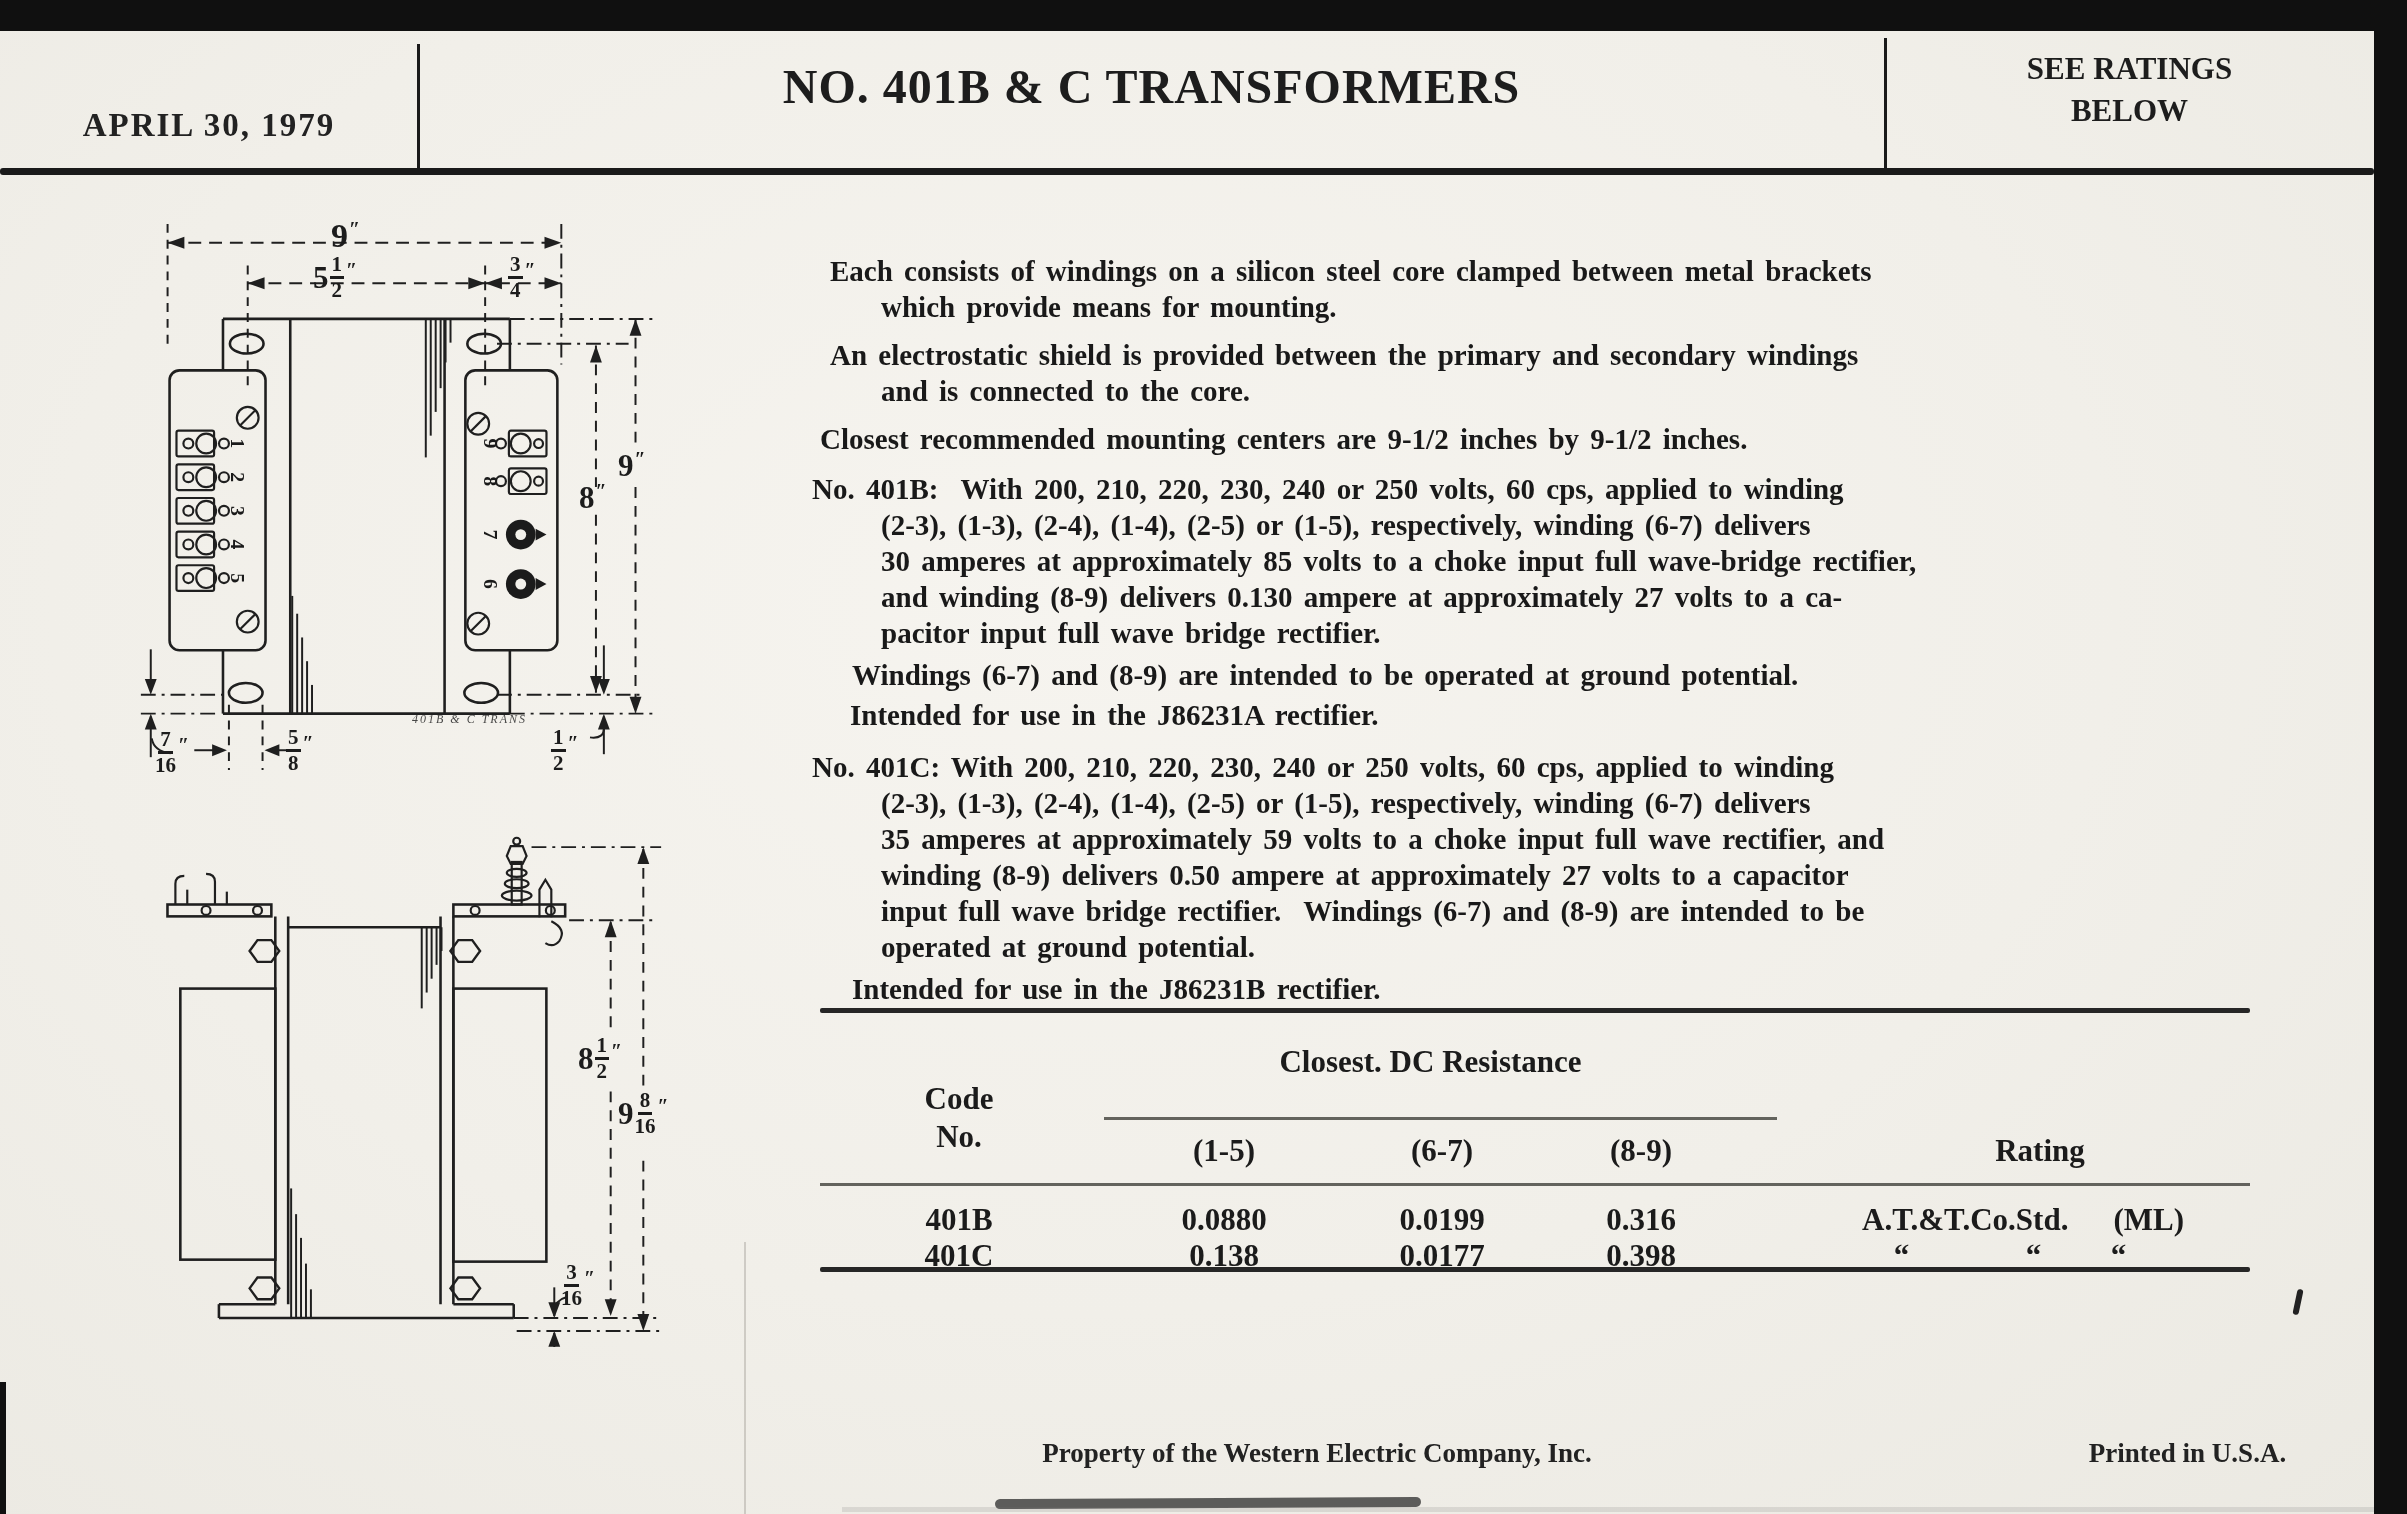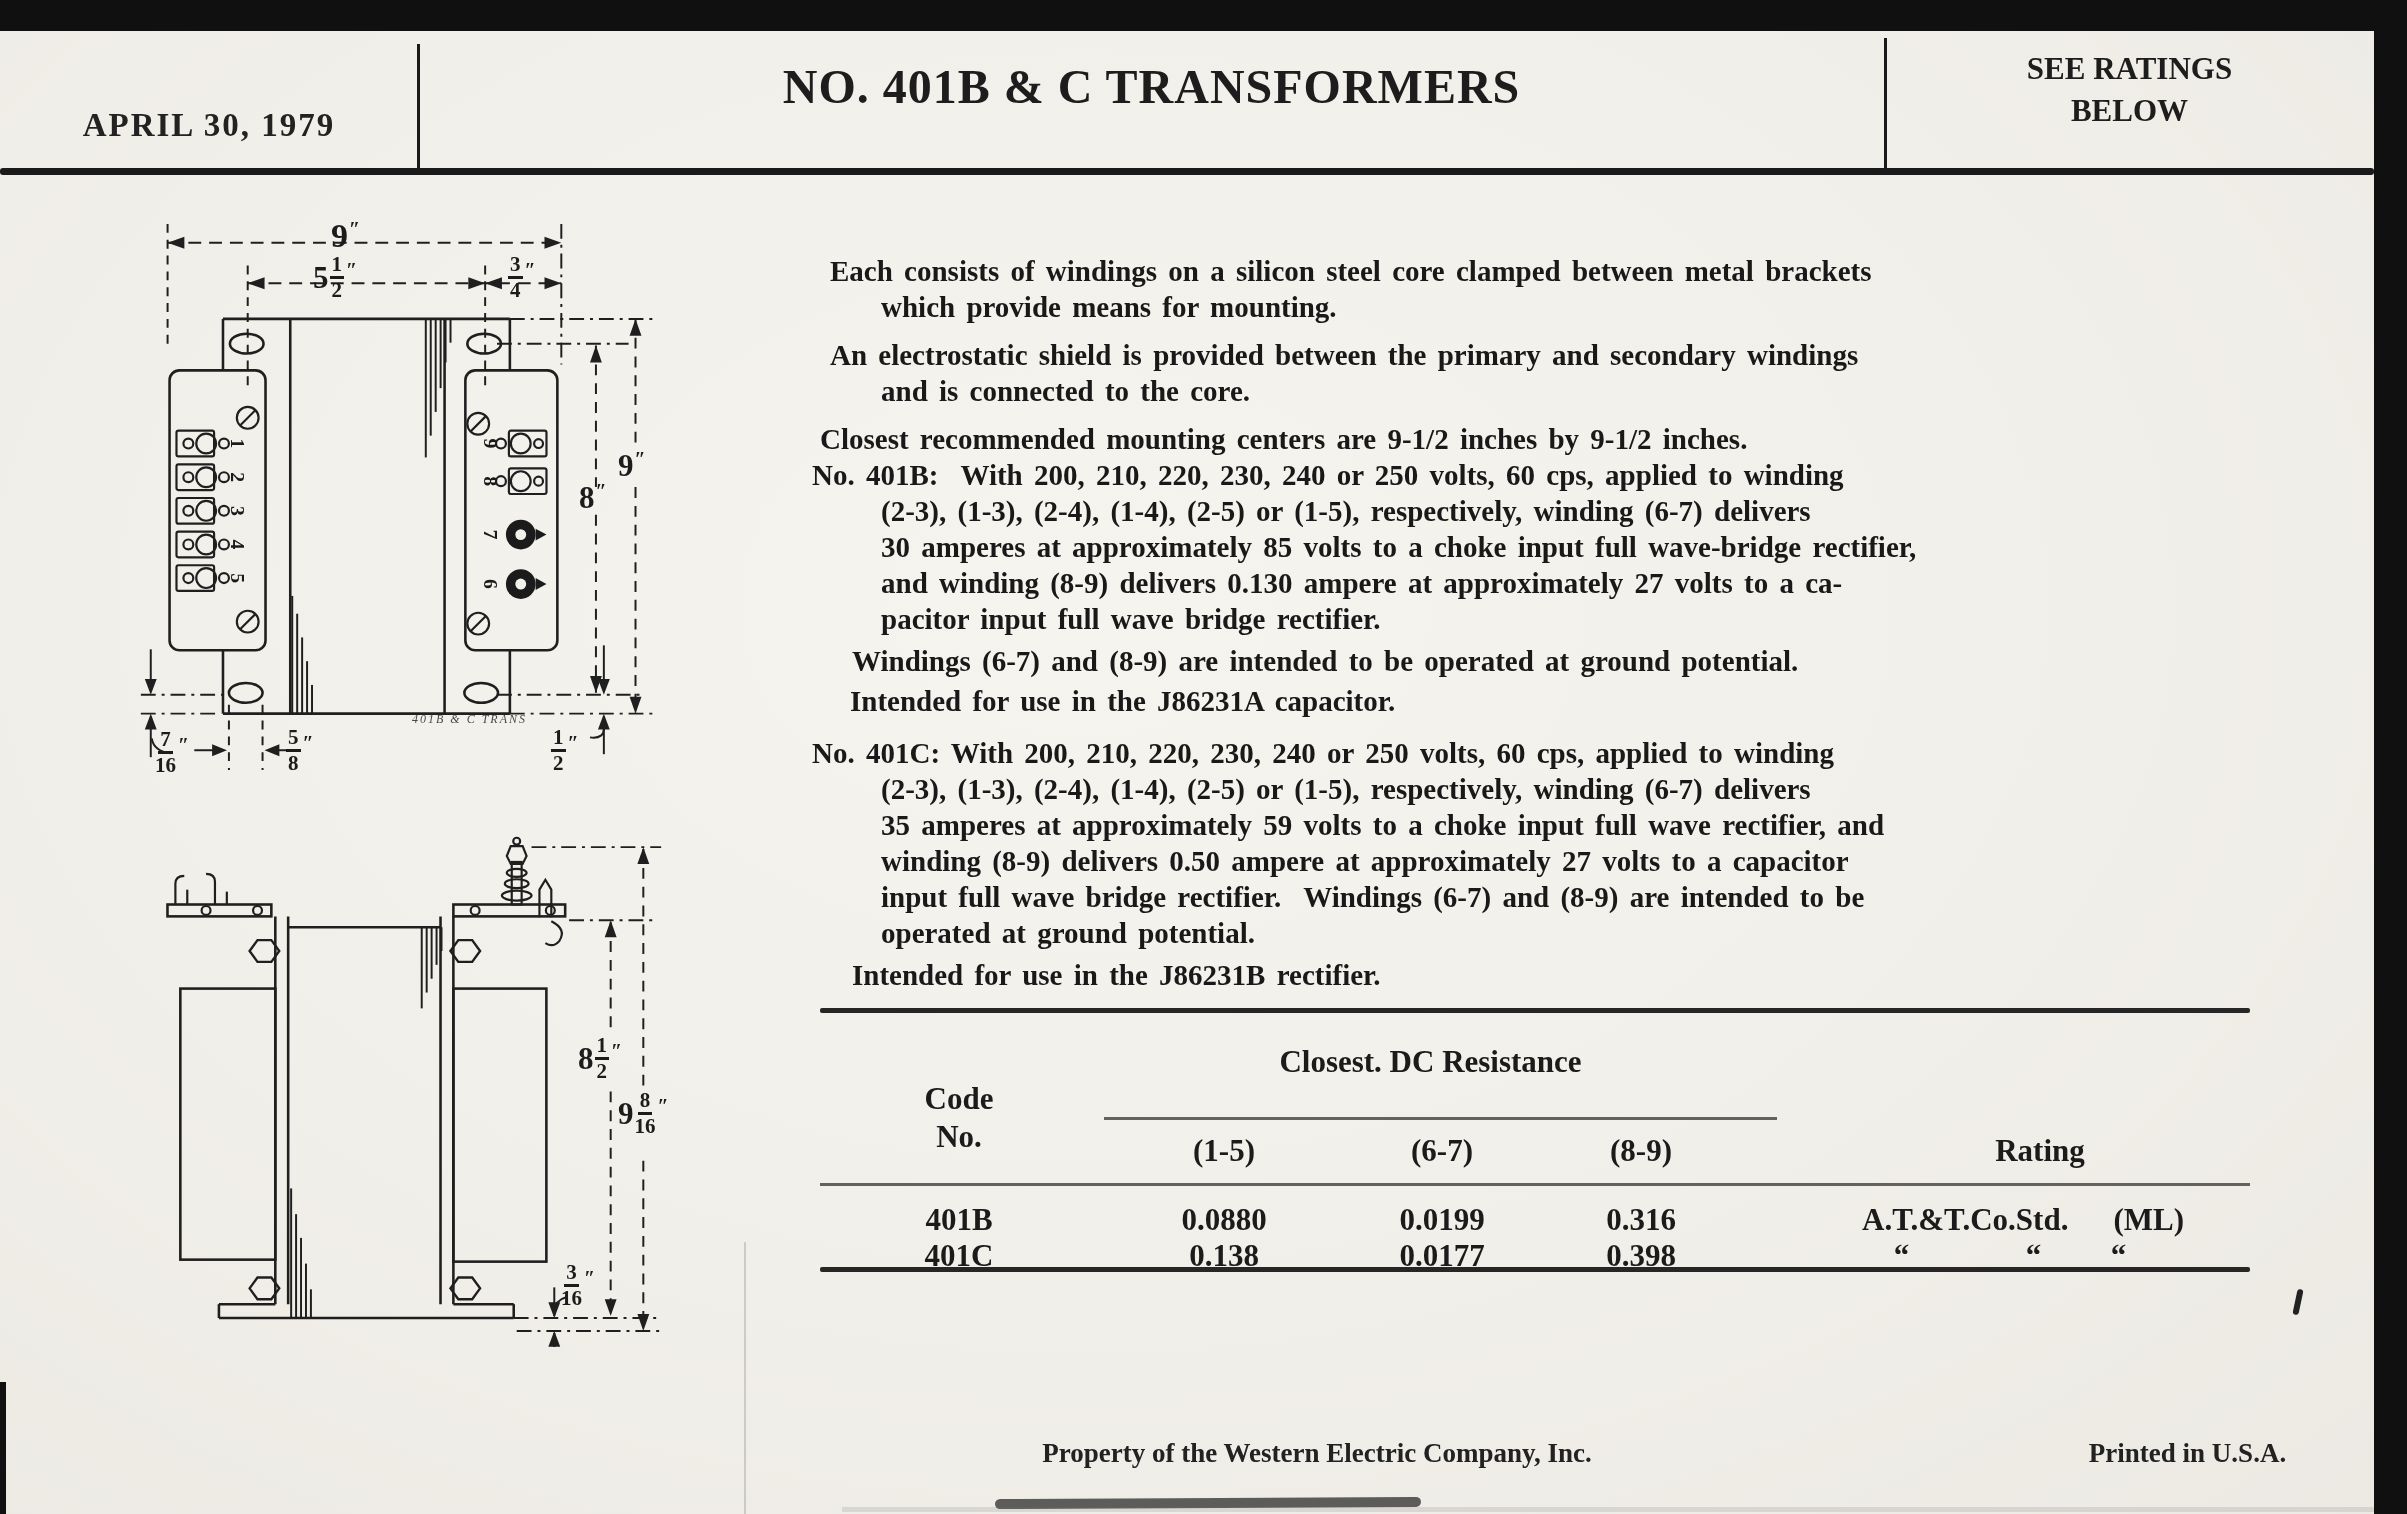--- a/index.html
+++ b/index.html
@@ -22,21 +22,21 @@
   .title { position:absolute; left:420px; top:59px; width:1463px; text-align:center;
            font-size:48px; font-weight:bold; letter-spacing:1px; color:#1d1d1d; }
   .ratings-note { position:absolute; left:1887px; top:48px; width:485px; text-align:center;
                   font-size:31px; font-weight:bold; line-height:42px; color:#1d1d1d; }
 
   
   .doc-body { position:absolute; left:812px; top:253px; width:1447px; color:#191919;
               font-size:29px; line-height:36px; font-weight:bold; word-spacing:4px; }
   .para { white-space:pre-wrap; }
   .para.hang1 { padding-left:69px; text-indent:-51px; margin-bottom:12px; }
-  .para.plain { padding-left:8px; }
+  .para.plain { padding-left:8px; margin-bottom:14px; }
   .para.spec  { padding-left:69px; text-indent:-69px; margin-bottom:6px; }
   .para.sub   { padding-left:40px; margin-bottom:4px; }
   .para.sub2  { padding-left:38px; margin-bottom:16px; }
 
   
   .rtable { position:absolute; left:820px; top:1008px; width:1430px; height:271px;
             font-size:31px; font-weight:bold; color:#1b1b1b; }
   .rtable .rule-heavy { position:absolute; left:0; width:1430px; height:5px; background:#262626; border-radius:2px; }
   .rtable .rule-thin  { position:absolute; height:3px; background:#4a4a44; opacity:.85; }
   .tcell { position:absolute; text-align:center; }
@@ -89,21 +89,21 @@
 which provide means for mounting.</div>
     <div class="para hang1">An electrostatic shield is provided between the primary and secondary windings
 and is connected to the core.</div>
     <div class="para plain">Closest recommended mounting centers are 9-1/2 inches by 9-1/2 inches.</div>
     <div class="para spec">No. 401B:  With 200, 210, 220, 230, 240 or 250 volts, 60 cps, applied to winding
 (2-3), (1-3), (2-4), (1-4), (2-5) or (1-5), respectively, winding (6-7) delivers
 30 amperes at approximately 85 volts to a choke input full wave-bridge rectifier,
 and winding (8-9) delivers 0.130 ampere at approximately 27 volts to a ca-
 pacitor input full wave bridge rectifier.</div>
     <div class="para sub">Windings (6-7) and (8-9) are intended to be operated at ground potential.</div>
-    <div class="para sub2">Intended for use in the J86231A capacitor.</div>
+    <div class="para sub2">Intended for use in the J86231A rectifier.</div>
     <div class="para spec">No. 401C: With 200, 210, 220, 230, 240 or 250 volts, 60 cps, applied to winding
 (2-3), (1-3), (2-4), (1-4), (2-5) or (1-5), respectively, winding (6-7) delivers
 35 amperes at approximately 59 volts to a choke input full wave rectifier, and
 winding (8-9) delivers 0.50 ampere at approximately 27 volts to a capacitor
 input full wave bridge rectifier.  Windings (6-7) and (8-9) are intended to be
 operated at ground potential.</div>
     <div class="para sub">Intended for use in the J86231B rectifier.</div>
   </div>
 
   <div class="rtable">

